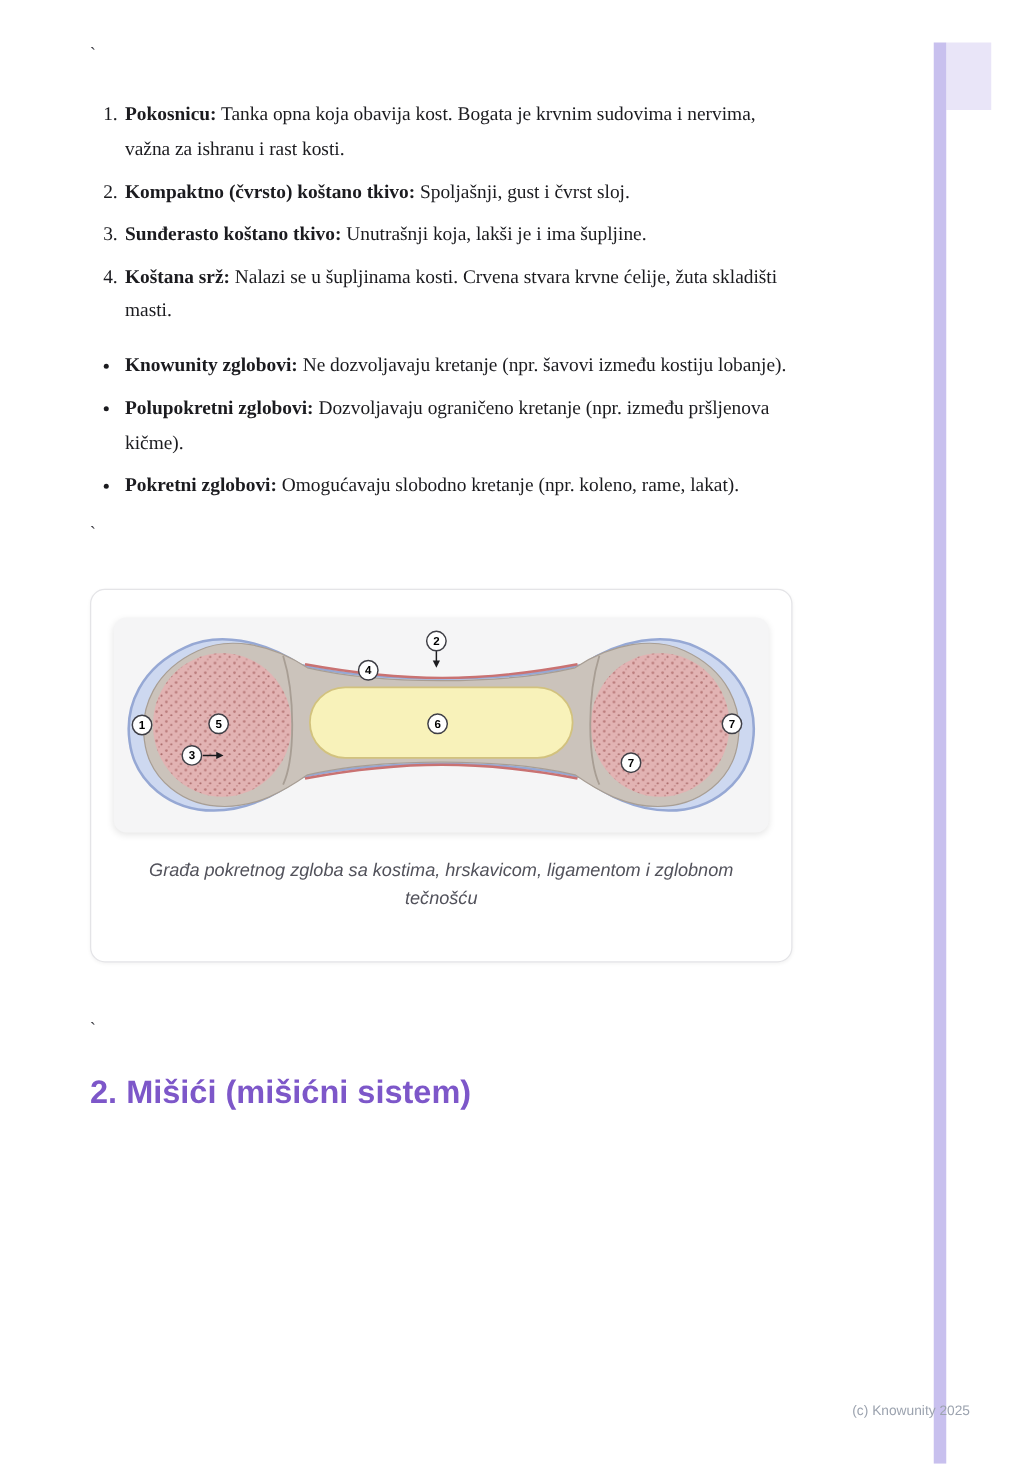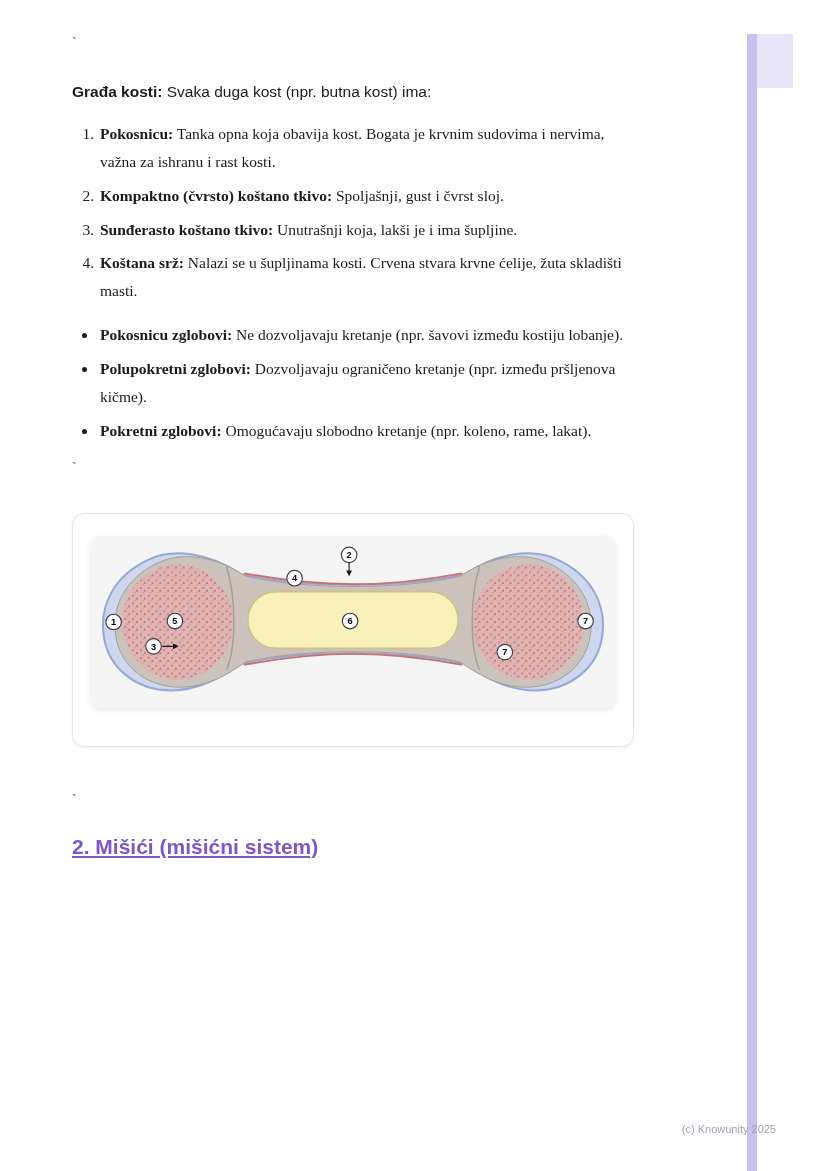--- a/index.html
+++ b/index.html
@@ -29,23 +29,22 @@
     background:#f5f5f6;border-radius:10px;height:172px;
     box-shadow:0 2px 6px rgba(0,0,0,0.10);
     display:flex;align-items:center;justify-content:center;overflow:hidden;
   }
   .figure-panel svg{width:506px;height:166px;}
   .caption{
     margin-top:20px;padding:0 28px;text-align:center;
     font-style:italic;font-size:14.5px;color:#52525b;line-height:1.55;
   }
   h2.section{
-    color:var(--accent,#7d57c9);font-size:21px;font-weight:700;
+    color:var(--accent,#7d57c9);font-size:26px;font-weight:700;
     margin:26px 0 26px 0;
-    text-decoration:underline;
   }
   .footer{
     position:absolute;right:52px;bottom:36px;z-index:3;
     font-size:11px;color:#9ca3af;
   }
   .edge-bar{
     position:absolute;left:747px;top:34px;width:10px;bottom:0;
     background:var(--scroll,#c8c0ee);z-index:2;
   }
   .edge-corner{
@@ -54,32 +53,31 @@
   }
   .badge-text{font:bold 9.5px "Liberation Sans", sans-serif;}
 </style>
 </head>
 <body>
 
 <div class="content">
 
   <div class="tick t-top">`</div>
 
-  <p class="body"><b>Građa kosti:</b><span> Svaka duga kost (npr. butna kost) ima:</span></p>
 
   <ol class="numbered">
     <li><b>Pokosnicu:</b><span> Tanka opna koja obavija kost. Bogata je krvnim sudovima i nervima, važna za ishranu i rast kosti.</span></li>
     <li><b>Kompaktno (čvrsto) koštano tkivo:</b><span> Spoljašnji, gust i čvrst sloj.</span></li>
     <li><b>Sunđerasto koštano tkivo:</b><span> Unutrašnji koja, lakši je i ima šupljine.</span></li>
     <li><b>Koštana srž:</b><span> Nalazi se u šupljinama kosti. Crvena stvara krvne ćelije, žuta skladišti masti.</span></li>
   </ol>
 
 
   <ul class="bullets">
-    <li><b>Pokosnicu zglobovi:</b><span> Ne dozvoljavaju kretanje (npr. šavovi između kostiju lobanje).</span></li>
+    <li><b>Knowunity zglobovi:</b><span> Ne dozvoljavaju kretanje (npr. šavovi između kostiju lobanje).</span></li>
     <li><b>Polupokretni zglobovi:</b><span> Dozvoljavaju ograničeno kretanje (npr. između pršljenova kičme).</span></li>
     <li><b>Pokretni zglobovi:</b><span> Omogućavaju slobodno kretanje (npr. koleno, rame, lakat).</span></li>
   </ul>
 
   <div class="tick t-mid">`</div>
 
   <div class="figure-card">
     <div class="figure-panel">
       <svg viewBox="0 0 520 170">
         <defs>
@@ -143,20 +141,21 @@
         <g>
           <circle cx="416" cy="116" r="8" fill="#ffffff" stroke="#3f3f46" stroke-width="1.2"></circle>
           <text class="badge-text" x="416" y="119.3" text-anchor="middle">7</text>
         </g>
         <g>
           <circle cx="499" cy="84" r="8" fill="#ffffff" stroke="#3f3f46" stroke-width="1.2"></circle>
           <text class="badge-text" x="499" y="87.3" text-anchor="middle">7</text>
         </g>
       </svg>
     </div>
+    <div class="caption">Građa pokretnog zgloba sa kostima, hrskavicom, ligamentom i zglobnom tečnošću</div>
   </div>
 
   <div class="tick t-bottom">`</div>
 
   <h2 class="section">2. Mišići (mišićni sistem)</h2>
 
 
 </div>
 
 <div class="edge-corner"></div>

